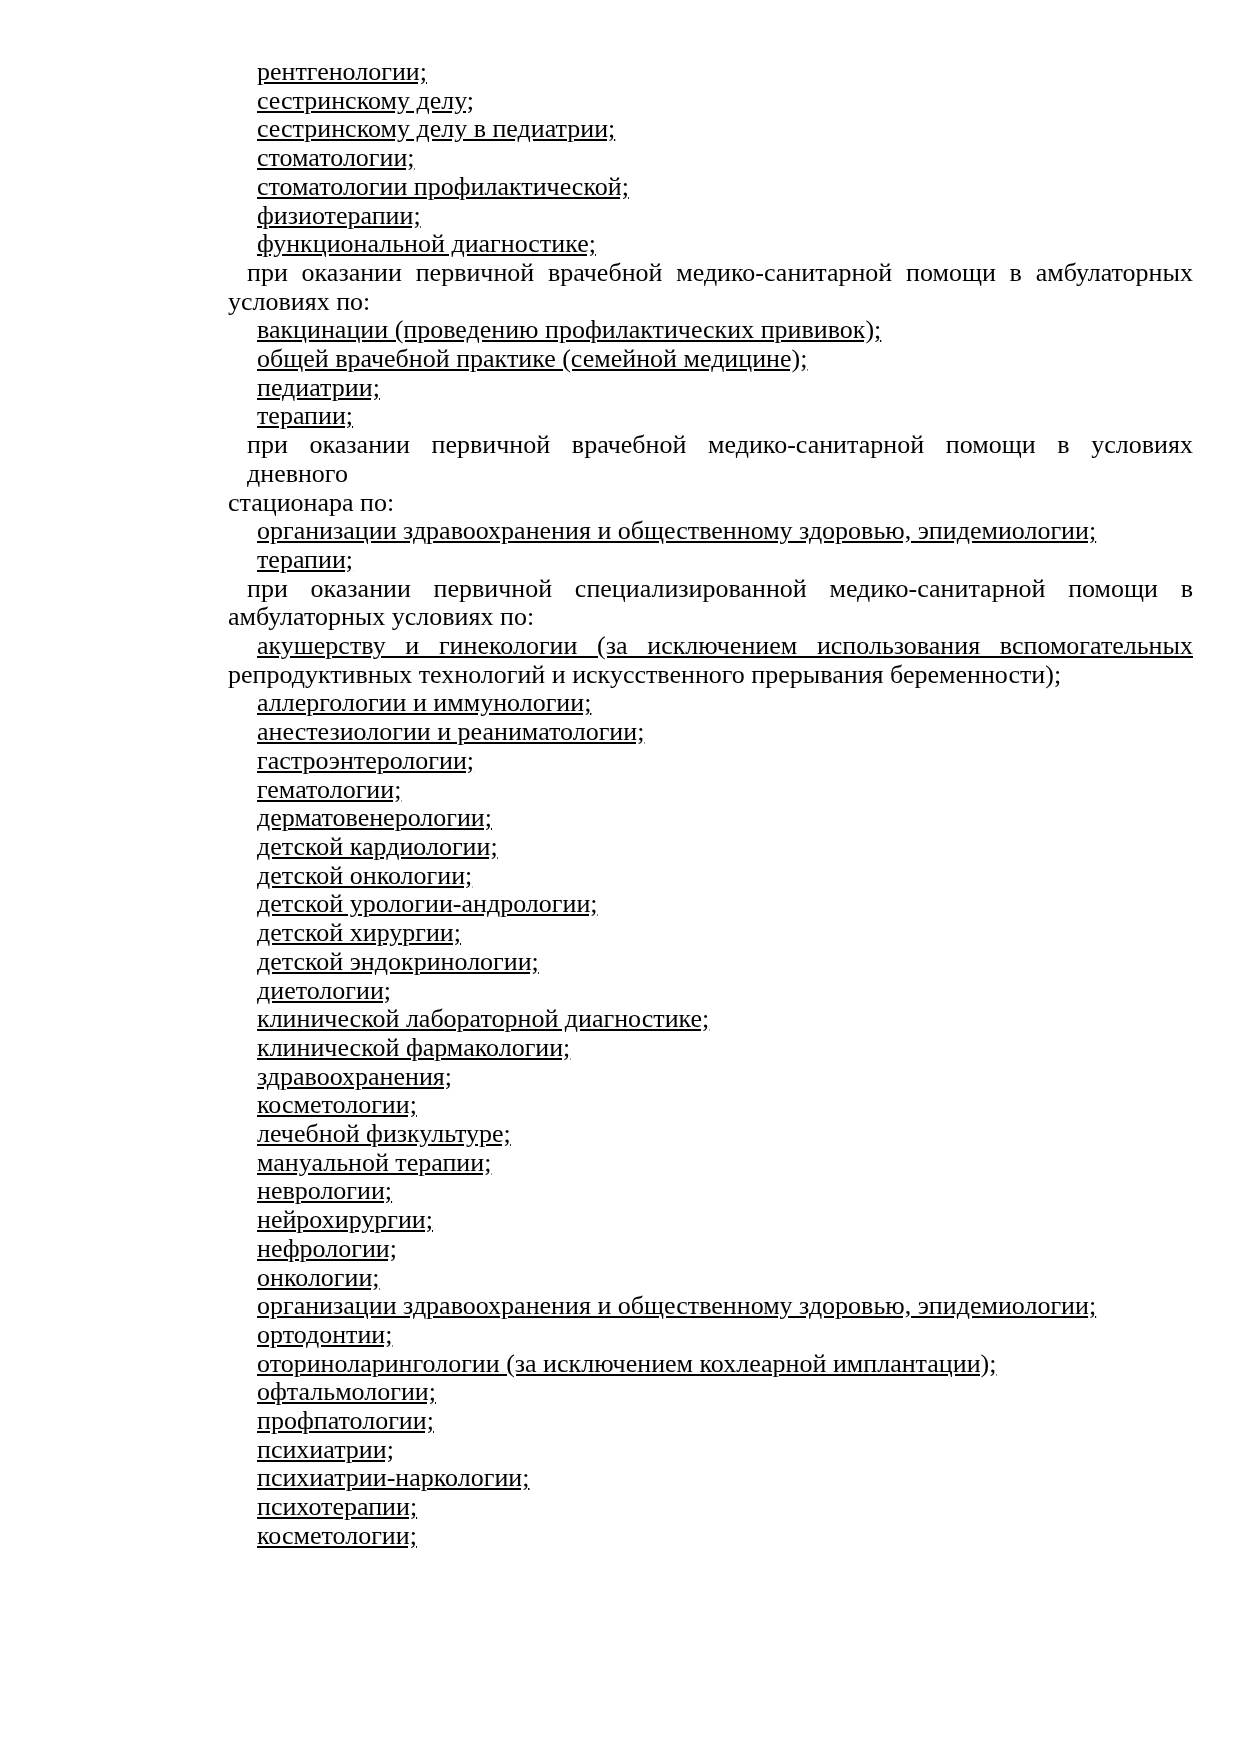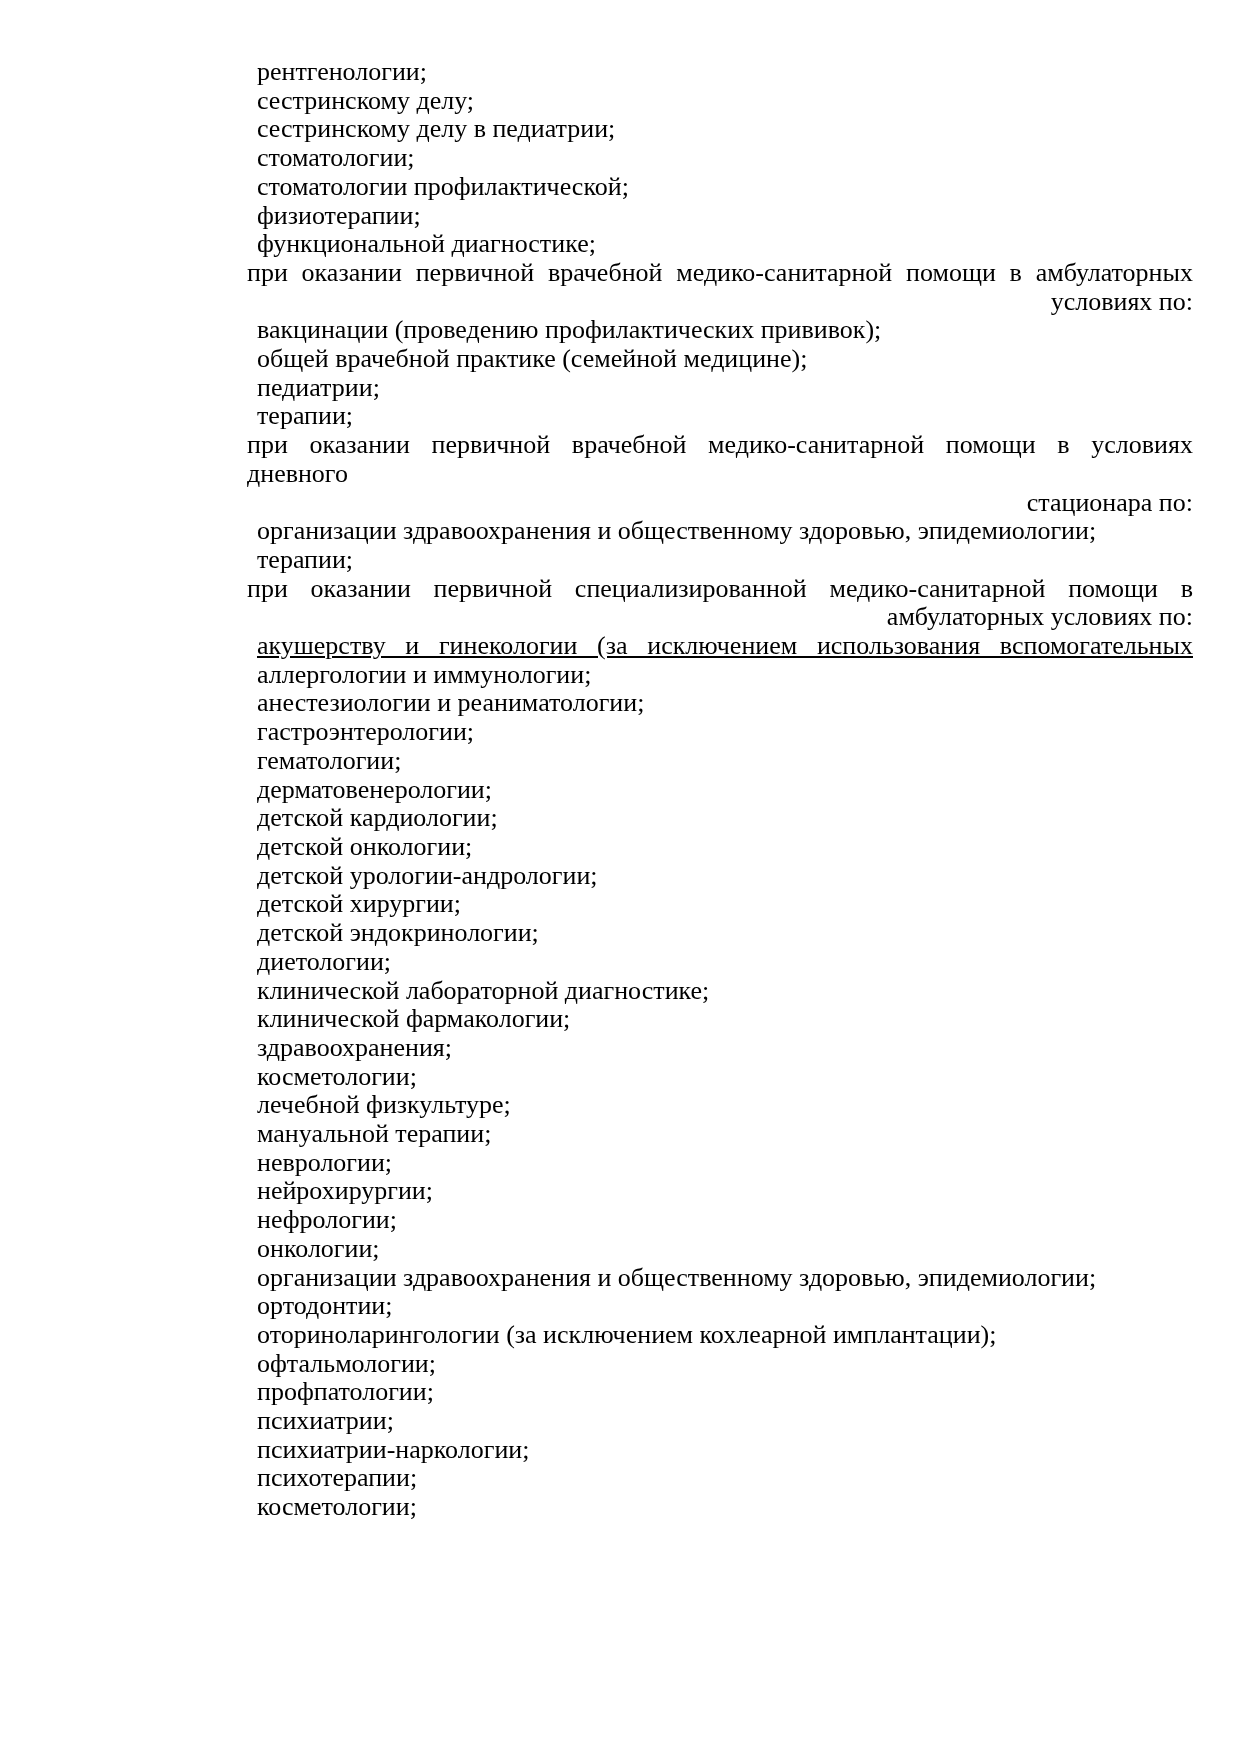--- a/index.html
+++ b/index.html
@@ -31,25 +31,26 @@
     color: #000000;
     -webkit-font-smoothing: antialiased;
   }
   .line {
     min-height: 28.7px;
   }
   .item {
     padding-left: 29px;
     white-space: nowrap;
     text-align: left;
+    text-decoration: underline;
   }
   .continuation {
     padding-left: 0;
     white-space: nowrap;
-    text-align: right;
+    text-align: left;
   }
   .para-first-justified {
     padding-left: 19px;
     text-align: justify;
     text-align-last: justify;
     -moz-text-align-last: justify;
   }
   .item-justified {
     padding-left: 29px;
     text-align: justify;
@@ -77,20 +78,21 @@
       <div class="line item">общей врачебной практике (семейной медицине);</div>
       <div class="line item">педиатрии;</div>
       <div class="line item">терапии;</div>
       <div class="line para-first-justified">при оказании первичной врачебной медико-санитарной помощи в условиях дневного</div>
       <div class="line continuation">стационара по:</div>
       <div class="line item">организации здравоохранения и общественному здоровью, эпидемиологии;</div>
       <div class="line item">терапии;</div>
       <div class="line para-first-justified">при оказании первичной специализированной медико-санитарной помощи в</div>
       <div class="line continuation">амбулаторных условиях по:</div>
       <div class="line item-justified">акушерству и гинекологии (за исключением использования вспомогательных</div>
+      <div class="line continuation">репродуктивных технологий и искусственного прерывания беременности);</div>
       <div class="line item">аллергологии и иммунологии;</div>
       <div class="line item">анестезиологии и реаниматологии;</div>
       <div class="line item">гастроэнтерологии;</div>
       <div class="line item">гематологии;</div>
       <div class="line item">дерматовенерологии;</div>
       <div class="line item">детской кардиологии;</div>
       <div class="line item">детской онкологии;</div>
       <div class="line item">детской урологии-андрологии;</div>
       <div class="line item">детской хирургии;</div>
       <div class="line item">детской эндокринологии;</div>

